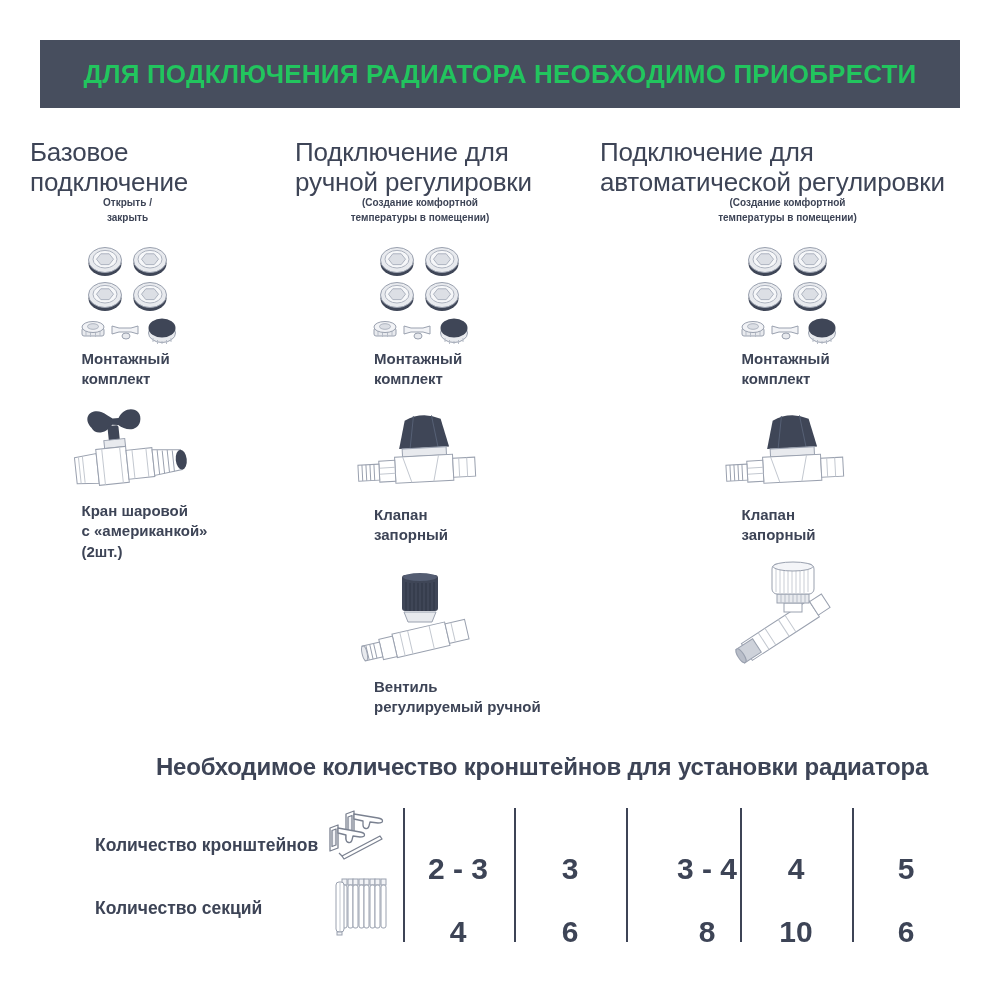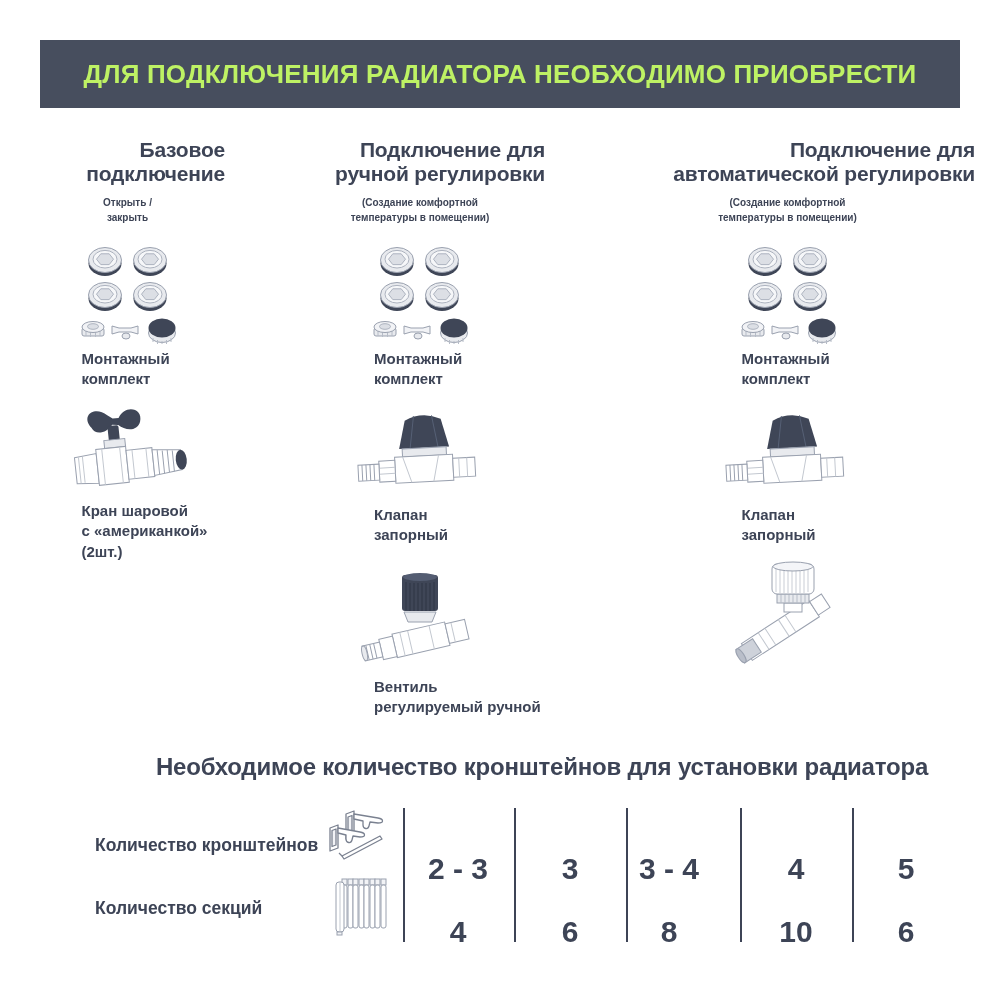--- a/index.html
+++ b/index.html
@@ -1,26 +1,26 @@
 <!DOCTYPE html>
 <html><head>
 <meta charset="utf-8">
 <style>
   html,body{margin:0;padding:0;}
   .page{position:relative;width:1000px;height:1000px;background:#ffffff;overflow:hidden;
         font-family:"Liberation Sans","DejaVu Sans",sans-serif;color:#3d4456;}
   .header{position:absolute;left:40px;top:40px;width:920px;height:68px;background:#474e5e;
           display:flex;align-items:center;justify-content:center;}
-  .header span{color:#bef264;font-weight:bold;font-size:26px;letter-spacing:.2px;white-space:nowrap;}
+  .header span{color:#22c55e;font-weight:bold;font-size:26px;letter-spacing:.2px;white-space:nowrap;}
   .col{position:absolute;top:138px;}
   .col1{left:30px;width:195px;}
   .col2{left:295px;width:250px;}
   .col3{left:600px;width:375px;}
-  .col-title{position:absolute;top:0;left:0;right:0;text-align:right;font-weight:bold;
-             font-size:21px;line-height:1.15;white-space:pre-line;letter-spacing:-.2px;}
+  .col-title{position:absolute;top:0;left:0;right:0;text-align:left;font-weight:normal;
+             font-size:26px;line-height:1.15;white-space:pre-line;letter-spacing:-.2px;}
   .col-sub{position:absolute;top:58px;left:0;right:0;text-align:center;font-weight:bold;
            font-size:10px;line-height:1.45;white-space:pre-line;}
   .item{position:absolute;left:50%;transform:translateX(-50%);width:92px;}
   .item-label{font-weight:bold;font-size:15px;line-height:1.35;white-space:pre;margin-top:5px;}
   .kit-wrap{top:106px;}
   .v1a{top:262px;} .v1{top:272px;} .v2b{top:430px;} .v2c{top:420px;}
   .item svg{display:block;}
   .icon-kit{width:100px;height:100px;margin-left:-4px;}
   .icon-ball{width:130px;height:96px;margin-left:-17px;}
   .icon-stop{width:130px;height:90px;margin-left:-19px;}
@@ -28,21 +28,21 @@
   .icon-thermo{width:128px;height:114px;margin-left:-18px;}
   .btable-title{position:absolute;top:753px;left:0;width:1000px;text-align:center;
                 font-weight:bold;font-size:24px;letter-spacing:-.2px;padding-left:42px;}
   .row-label{position:absolute;left:95px;font-weight:bold;font-size:17.5px;white-space:nowrap;}
   .rl1{top:835px;} .rl2{top:898px;}
   .icon-bracket{position:absolute;left:322px;top:806px;width:68px;height:62px;}
   .icon-radiator{position:absolute;left:330px;top:870px;width:62px;height:66px;}
   .tdiv{position:absolute;top:808px;width:2px;height:134px;background:#3d4456;}
   .d1{left:403px;} .d2{left:514px;} .d3{left:626px;} .d4{left:740px;} .d5{left:852px;}
   .tval{position:absolute;width:110px;text-align:center;font-weight:bold;font-size:30px;white-space:nowrap;margin-top:28px;}
-  .c1{left:403px;} .c2{left:515px;} .c3{left:614px;} .c4{left:741px;} .c5{left:851px;}
+  .c1{left:403px;} .c2{left:515px;} .c3{left:652px;} .c4{left:741px;} .c5{left:851px;}
   .vr1{top:824px;} .vr2{top:887px;}
 </style>
 </head>
 <body>
 
 <svg width="0" height="0" style="position:absolute" aria-hidden="true">
 <defs>
   <g id="bushing">
     <ellipse cx="0" cy="3.5" rx="16.5" ry="12.5" fill="#3f4657"></ellipse>
     <ellipse cx="0" cy="0" rx="16.5" ry="12.5" fill="#e8eaee" stroke="#9aa1af" stroke-width="1"></ellipse>

